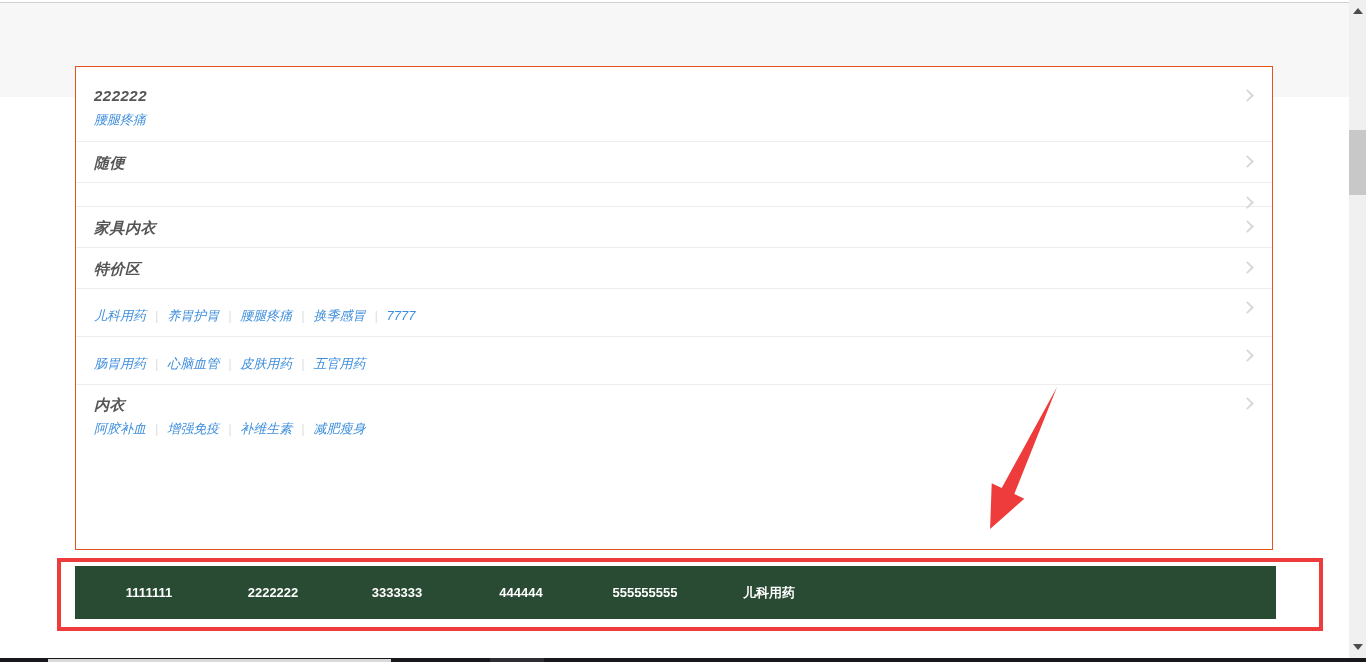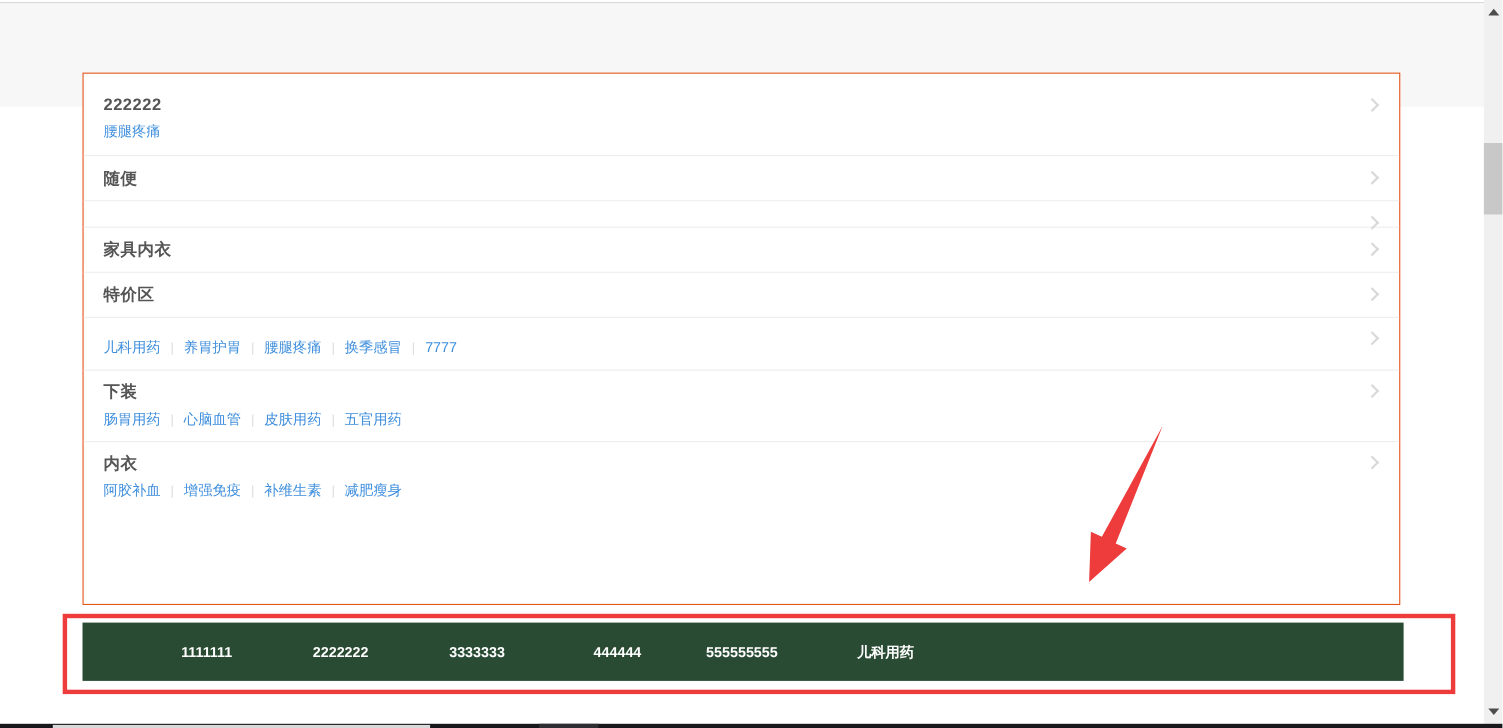--- a/index.html
+++ b/index.html
@@ -18,42 +18,42 @@
     --annotation-red:#ee3b3b;
   }
   .top-line{position:absolute;top:2px;left:0;width:1349px;height:1px;background:#d0d0d0;}
   .top-band{position:absolute;top:3px;left:0;width:1349px;height:94px;background:#f7f7f7;}
 
   .panel{
     position:absolute;left:75px;top:66px;width:1198px;height:484px;
     box-sizing:border-box;background:#fff;border:1px solid var(--panel-border);
     z-index:2;
   }
-  .row{position:relative;box-sizing:border-box;padding:12px 40px 11px 18px;border-bottom:1px solid #ededed;cursor:pointer;}
+  .row{position:relative;box-sizing:border-box;padding:12px 40px 11px 18px;border-bottom:1px solid #ededed;cursor:pointer;font-style:italic;}
   .row:last-child{border-bottom:none;}
   .row.has-subs{padding:11px 40px 12px 18px;}
   .row.first{padding:20px 40px 13px 18px;}
   .row-title{font-size:15px;font-weight:bold;color:var(--title-gray);line-height:17px;letter-spacing:.5px;}
   .row-subs{margin-top:8px;font-size:13px;line-height:16px;}
   .row-subs a{color:var(--link-blue);text-decoration:none;}
   .pipe{color:#dddddd;margin:0 9px;font-size:12px;}
   .chevron{
     position:absolute;right:20px;top:15px;width:7px;height:7px;
     border-top:2px solid #d9d9d9;border-right:2px solid #d9d9d9;
     transform:rotate(45deg);
   }
   .row.has-subs .chevron{top:14px;}
   .row.first .chevron{top:24px;}
 
   .bottom-nav{
     position:absolute;left:75px;top:566px;width:1201px;height:53px;
     box-sizing:border-box;background:var(--nav-green);
     display:flex;align-items:center;padding-left:12px;z-index:2;
   }
-  .nav-item{width:124px;text-align:right;color:#ffffff;font-size:13px;font-weight:600;cursor:pointer;}
+  .nav-item{width:124px;text-align:center;color:#ffffff;font-size:13px;font-weight:600;cursor:pointer;}
 
   .red-rect{
     position:absolute;left:57px;top:558px;width:1266px;height:73px;
     box-sizing:border-box;border:4px solid var(--annotation-red);
     z-index:6;pointer-events:none;
   }
   .arrow-svg{position:absolute;left:950px;top:370px;z-index:6;pointer-events:none;}
 
   .scrollbar{position:absolute;right:0;top:0;width:17px;height:662px;background:#f0f0f0;z-index:5;}
   .sb-thumb{position:absolute;top:130px;left:0;width:17px;height:65px;background:#c8c8c8;}
@@ -91,21 +91,20 @@
   </div>
     <div class="row">
     <div class="row-title">特价区</div>
     <span class="chevron"></span>
   </div>
     <div class="row has-subs">
     <div class="row-subs"><a href="#">儿科用药</a><span class="pipe">|</span><a href="#">养胃护胃</a><span class="pipe">|</span><a href="#">腰腿疼痛</a><span class="pipe">|</span><a href="#">换季感冒</a><span class="pipe">|</span><a href="#">7777</a></div>
       <span class="chevron"></span>
   </div>
     <div class="row has-subs">
-    <div class="row-title">下装</div>
     <div class="row-subs"><a href="#">肠胃用药</a><span class="pipe">|</span><a href="#">心脑血管</a><span class="pipe">|</span><a href="#">皮肤用药</a><span class="pipe">|</span><a href="#">五官用药</a></div>
       <span class="chevron"></span>
   </div>
     <div class="row has-subs">
     <div class="row-title">内衣</div>
     <div class="row-subs"><a href="#">阿胶补血</a><span class="pipe">|</span><a href="#">增强免疫</a><span class="pipe">|</span><a href="#">补维生素</a><span class="pipe">|</span><a href="#">减肥瘦身</a></div>
       <span class="chevron"></span>
   </div>
   </div>
 

